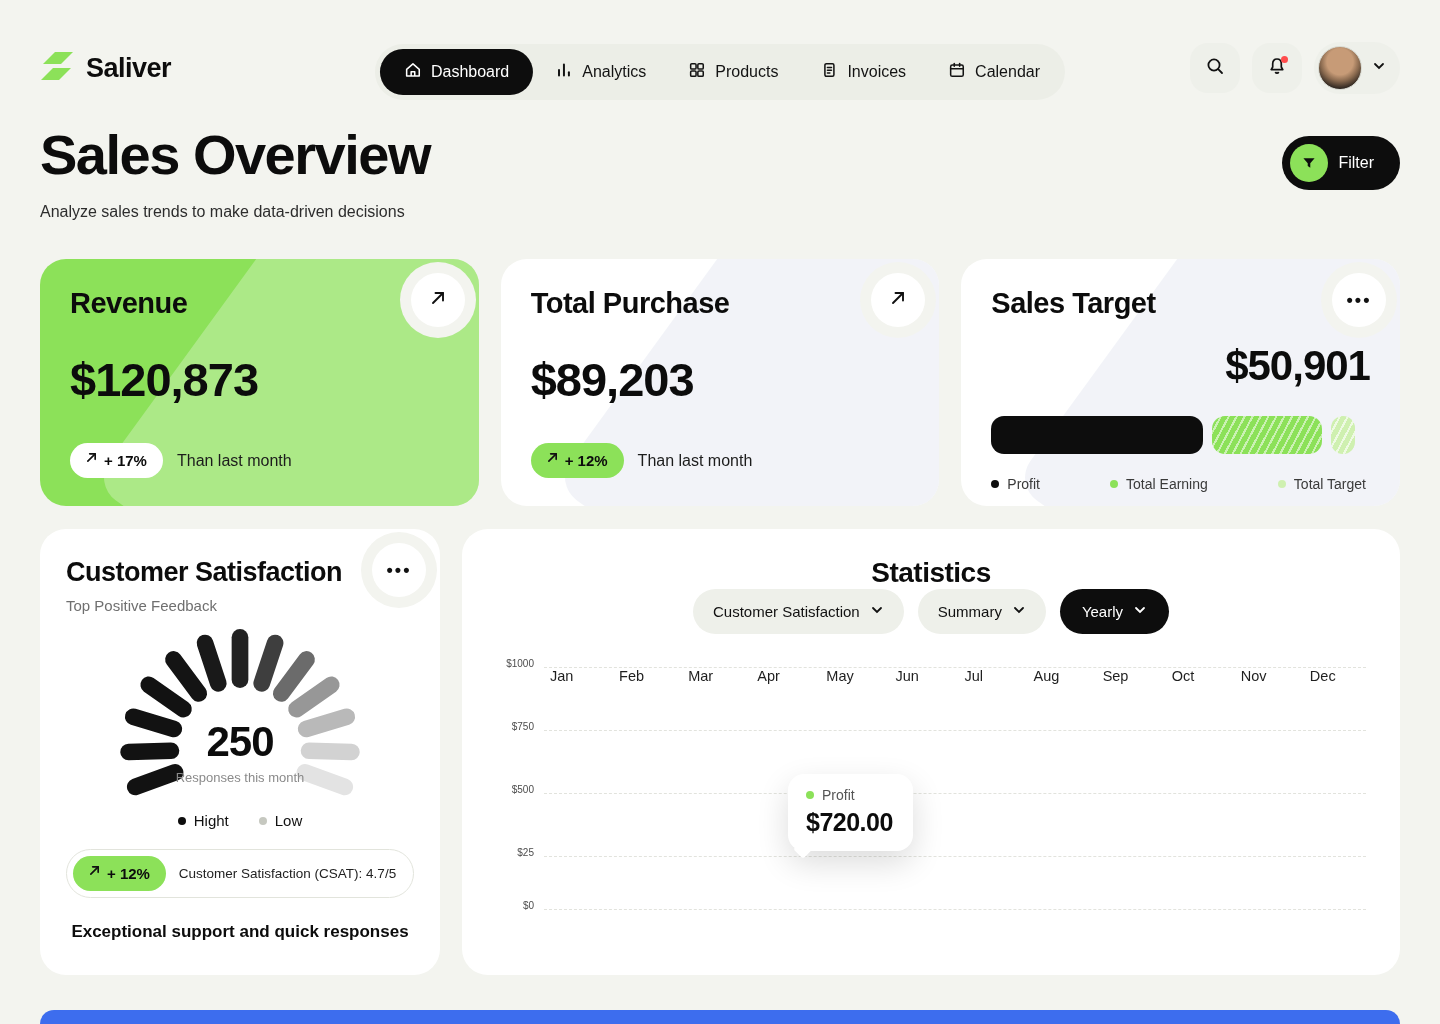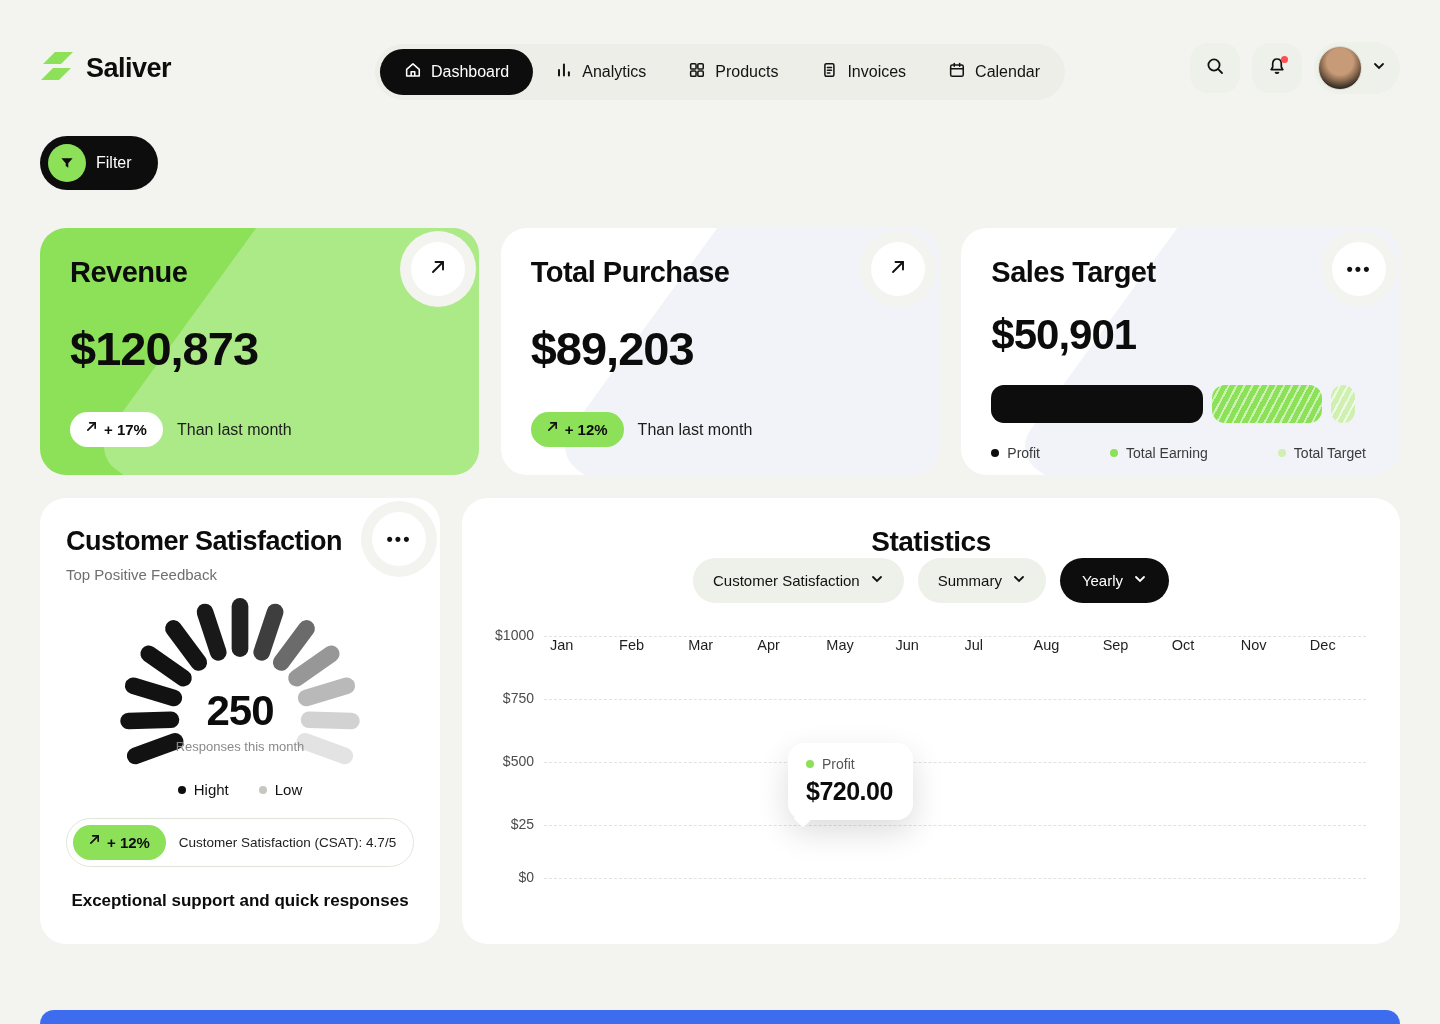--- a/index.html
+++ b/index.html
@@ -74,21 +74,21 @@
 
   
   .stats-card { height:446px; padding:28px 30px; }
   .stats-head { display:flex; align-items:center; justify-content:space-between;flex-direction:column; }
   .stats-title { font-size:28px; font-weight:600; color:#0c0c0c; letter-spacing:-0.5px; }
   .stats-filters { display:flex; align-items:center; gap:14px; }
   .stats-filters .pill { background:#EEF0EA; padding:14px 20px; font-size:15px; }
   .stats-filters .pill.dark { background:#0D0D0D; color:#fff; padding:14px 22px; }
   .chart-area { position:relative; height:336px; margin-top:22px; }
   .gridline { position:absolute; left:52px; right:4px; border-top:1.5px dashed #E2E3DD; }
-  .ytick { position:absolute; left:0; width:42px; text-align:right; font-size:14px; color:#4c4c4c; }
+  .ytick { position:absolute; left:0; width:42px; text-align:right; font-size:10px; color:#4c4c4c; }
   .bars { position:absolute; left:58px; right:6px; top:0; bottom:0; display:flex; justify-content:space-between; }
   .bar-col { width:54px; display:flex; flex-direction:row; }
   .bar-zone { position:relative; height:298px; }
   .bar { position:absolute; bottom:0; left:0; right:0; border-radius:9px 9px 7px 7px; background-color:#8CE159; background-image:repeating-linear-gradient(118deg, rgba(255,255,255,.5) 0 2px, transparent 2px 7px); }
   .bar-cap { position:absolute; left:0; right:0; height:20px; border-radius:9px; background:#ECEDE7; }
   .bar-label { text-align:center; margin-top:12px; font-size:14.5px; color:#1f1f1f; }
   .chart-tooltip { position:absolute; left:296px; top:118px; z-index:5; background:#ffffff; border-radius:16px; padding:13px 20px 14px 18px; box-shadow:0 12px 32px rgba(0,0,0,.14); }
   .chart-tooltip::after { content:""; position:absolute; left:8px; bottom:-5px; width:14px; height:14px; background:#fff; transform:rotate(45deg); border-radius:3px; }
   .tt-row { display:flex; align-items:center; gap:8px; }
   .tt-label { font-size:14px; color:#555; }
@@ -190,20 +190,24 @@
         <span>
           <svg width="14" height="14" viewBox="0 0 14 14" fill="none" stroke="#111" stroke-width="1.8" stroke-linecap="round">
               <path d="M3 5 L7 9 L11 5"></path>
             </svg>
         </span>
       </div>
     </div>
   </div>
 
   <div class="page-header">
+    <div>
+      <div class="page-title">Sales Overview</div>
+      <div class="page-subtitle">Analyze sales trends to make data-driven decisions</div>
+    </div>
     <div class="header-controls">
       <div class="pill dark">
         <span class="filter-ico-circle">
           <svg width="16" height="16" viewBox="0 0 20 20" fill="#0d0d0d">
               <path d="M3 4 H17 L11.6 10.4 V16 L8.4 13.8 V10.4 Z"></path>
             </svg>
         </span>
         <span>Filter</span>
       </div>
     </div>
@@ -260,21 +264,21 @@
         </div>
       </div>
     </div>
 
     <div class="card kpi-card band">
       <div class="corner-btn">
         <span class="dots">•••</span>
       </div>
       <div class="kpi-inner">
         <div class="kpi-title">Sales Target</div>
-        <div class="kpi-value" style="margin-top:22px; font-size:42px;">$50,901</div>
+        <div class="kpi-value" style="margin-top:22px; font-size:42px;text-align:right;">$50,901</div>
         <div class="progress-row">
           <div class="seg seg-profit"></div>
           <div class="seg seg-earning hatch-green"></div>
           <div class="seg seg-target"></div>
         </div>
         <div class="legend-row">
           <span class="legend-item">
             <span class="dot" style="background:#0D0D0D;"></span>
             <span>Profit</span>
           </span>

